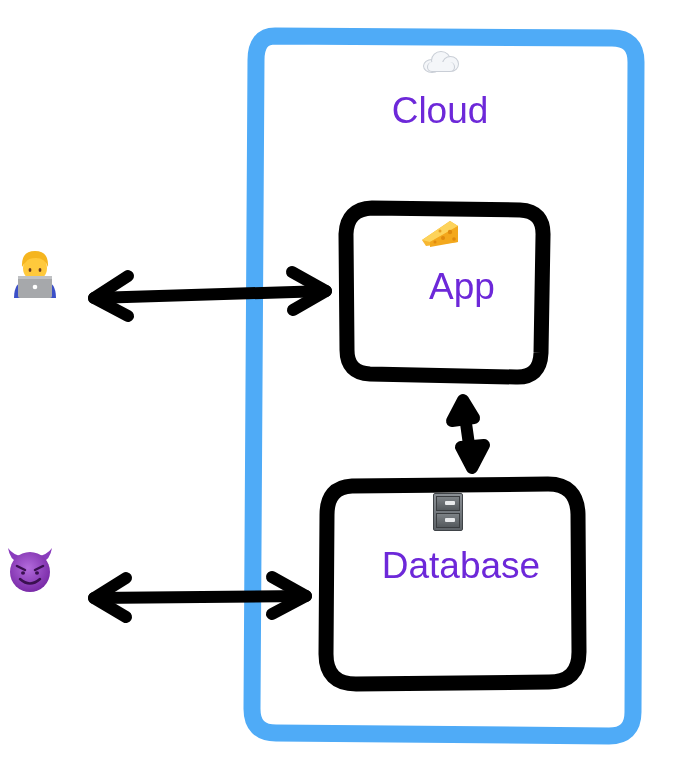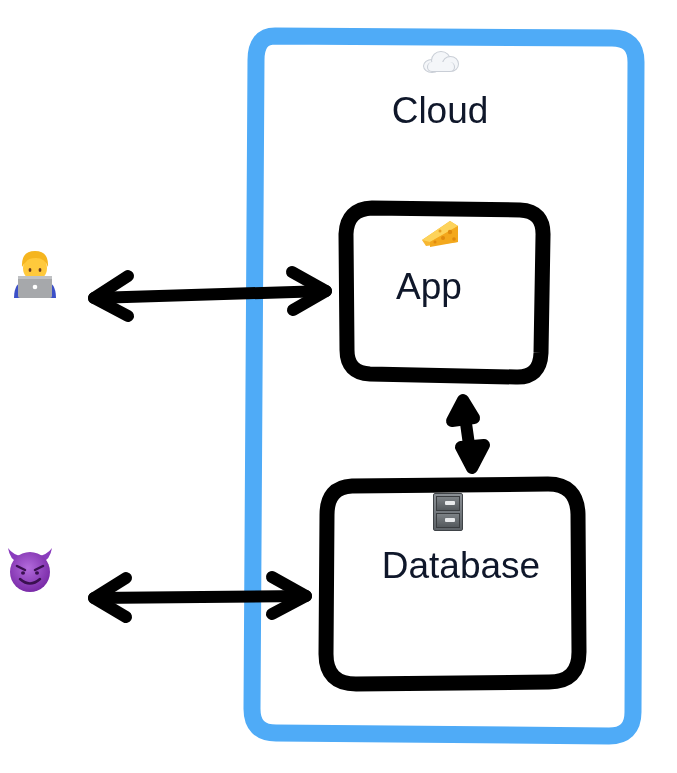--- a/index.html
+++ b/index.html
@@ -14,21 +14,21 @@
       overflow: hidden;
       font-family: "Liberation Sans", "DejaVu Sans", sans-serif;
     }
     #diagram {
       position: absolute;
       left: 0;
       top: 0;
     }
     .label {
       position: absolute;
-      color: #0f172a;
+      color: #6d28d9;
       font-weight: 400;
       white-space: nowrap;
       text-align: center;
       font-family: "Liberation Sans", "DejaVu Sans", sans-serif;
     }
     
     .cloud-icon {
       position: absolute;
       left: 421px;
       top: 50px;
@@ -139,21 +139,21 @@
   <polygon points="2,22 30,3 38,8 38,24 6,28" fill="#f7b731"></polygon>
   <polygon points="2,22 30,3 38,8 10,24" fill="#fdd35b"></polygon>
   <polygon points="10,24 38,8 38,24 10,29" fill="#f3a81d"></polygon>
   <circle cx="30" cy="14" r="2.2" fill="#e08a0e"></circle>
   <circle cx="23" cy="20" r="2" fill="#e08a0e"></circle>
   <circle cx="34" cy="21" r="1.8" fill="#e08a0e"></circle>
   <circle cx="15" cy="24" r="1.5" fill="#e08a0e"></circle>
   <circle cx="20" cy="13" r="1.5" fill="#e9a022"></circle>
 </svg>
 
-<div class="label" style="left:369px; top:266px; width:120px; font-size:37px;">App</div>
+<div class="label" style="left:402px; top:266px; width:120px; font-size:37px;">App</div>
 
 <div class="cabinet-icon">
   <div class="drawer" style="top:2px;">
       <div class="handle"></div>
     </div>
   <div class="drawer" style="top:19px;">
       <div class="handle"></div>
     </div>
 </div>
 

